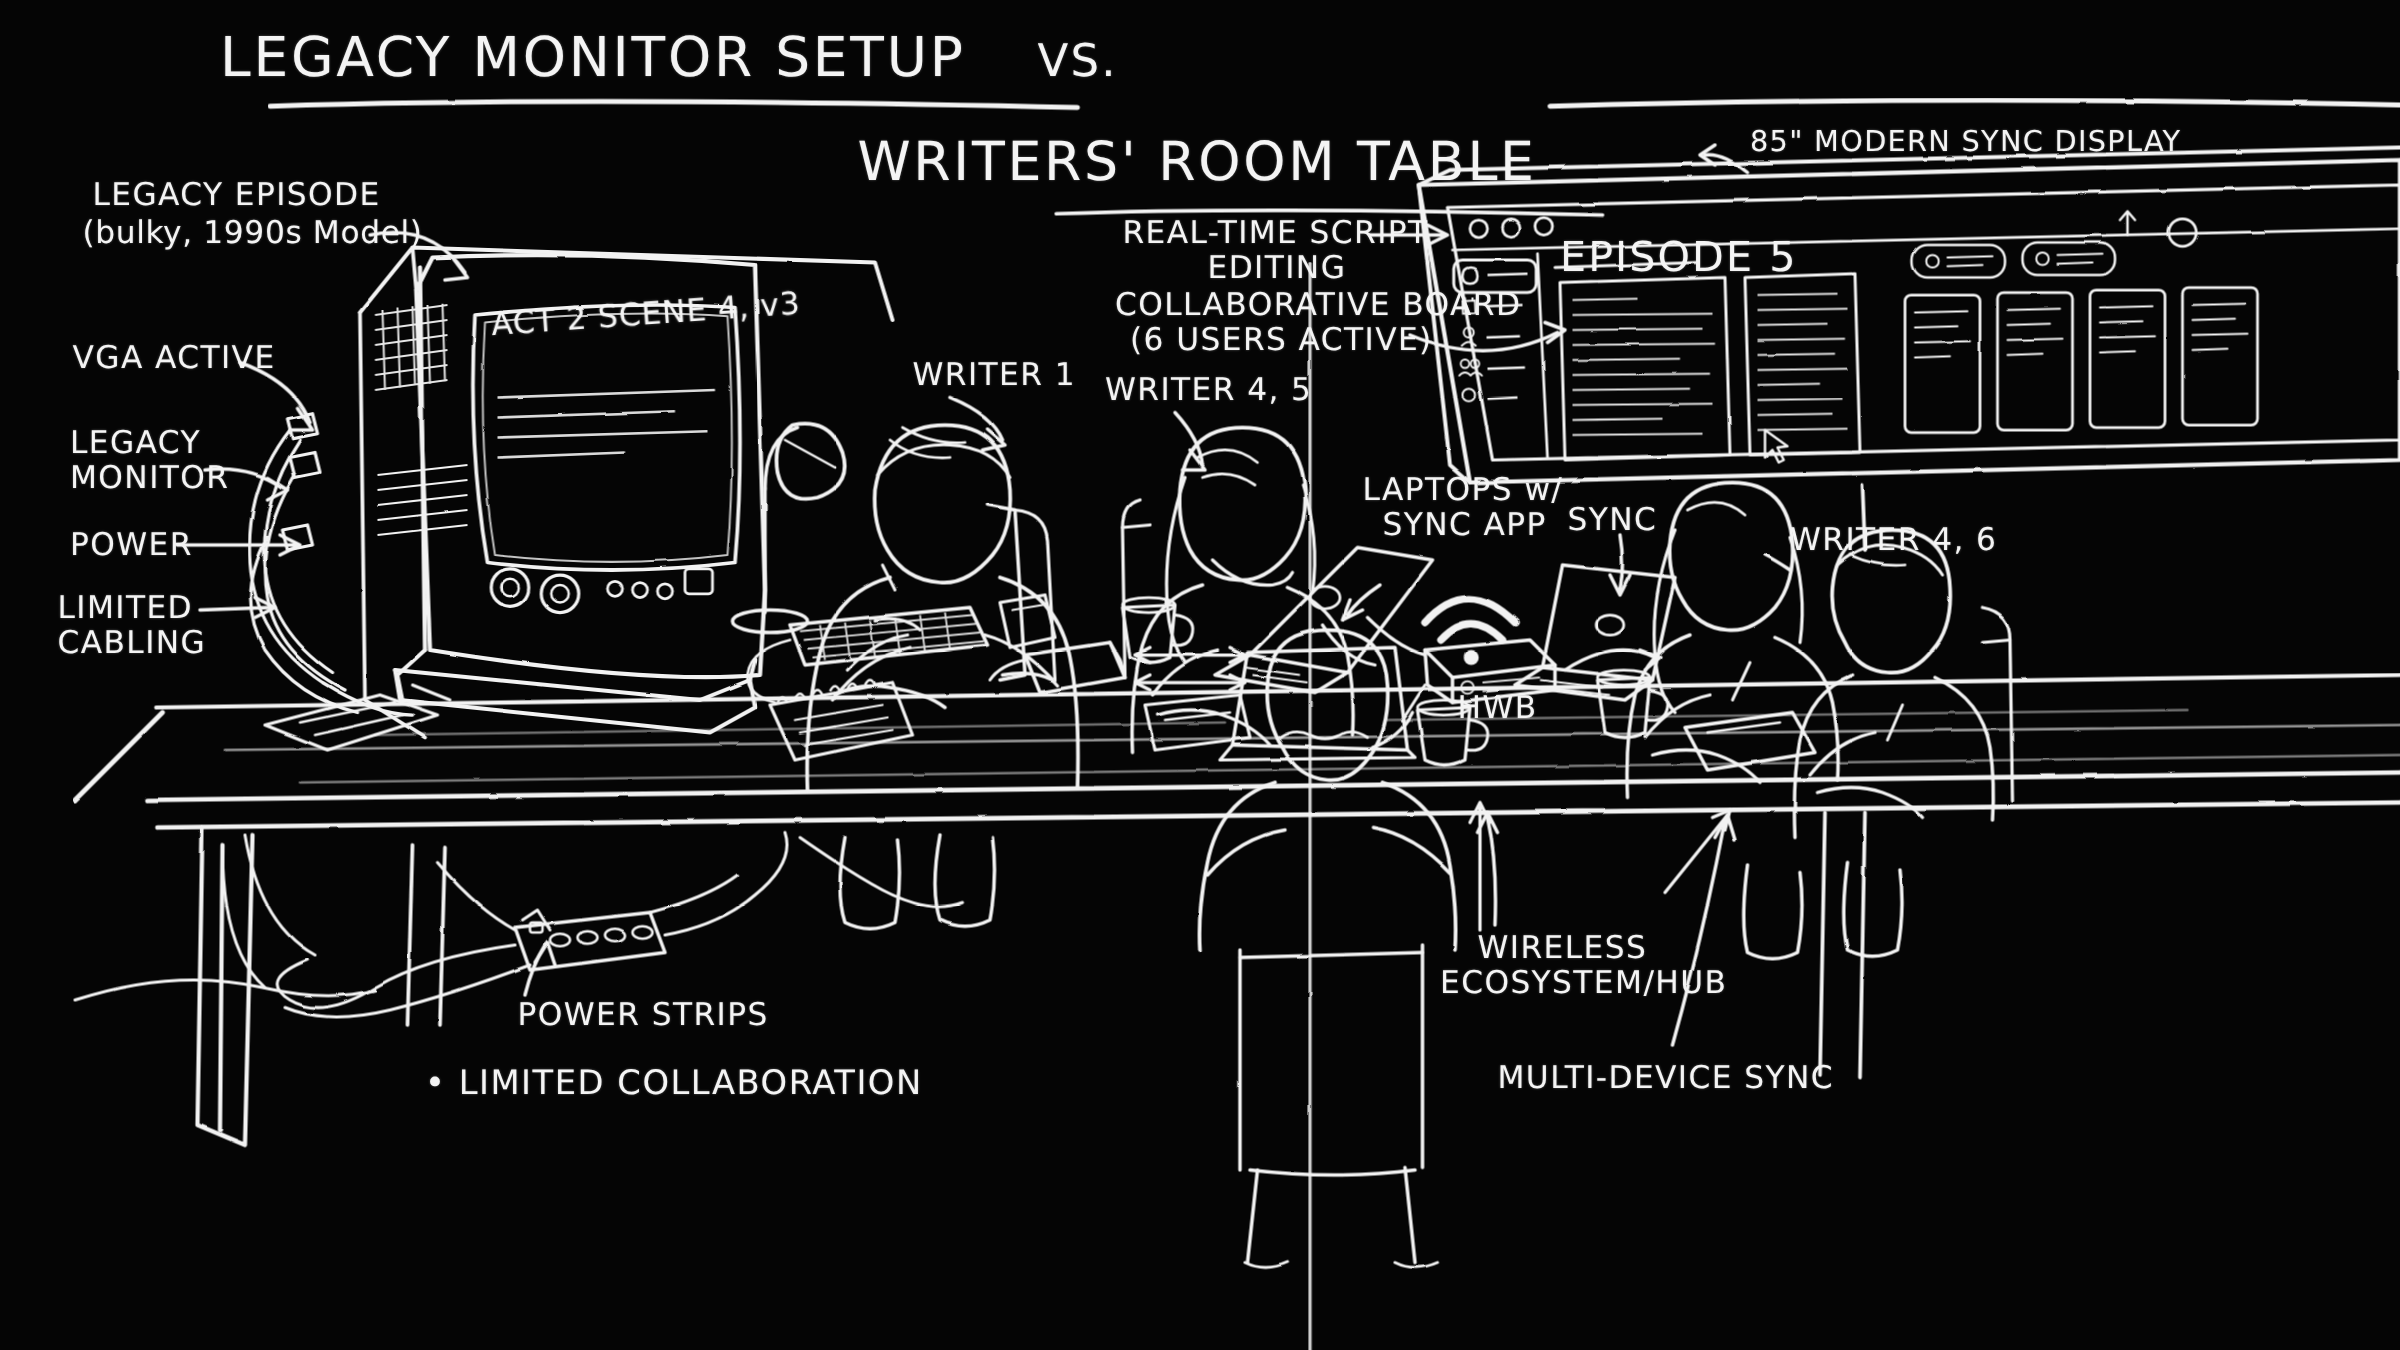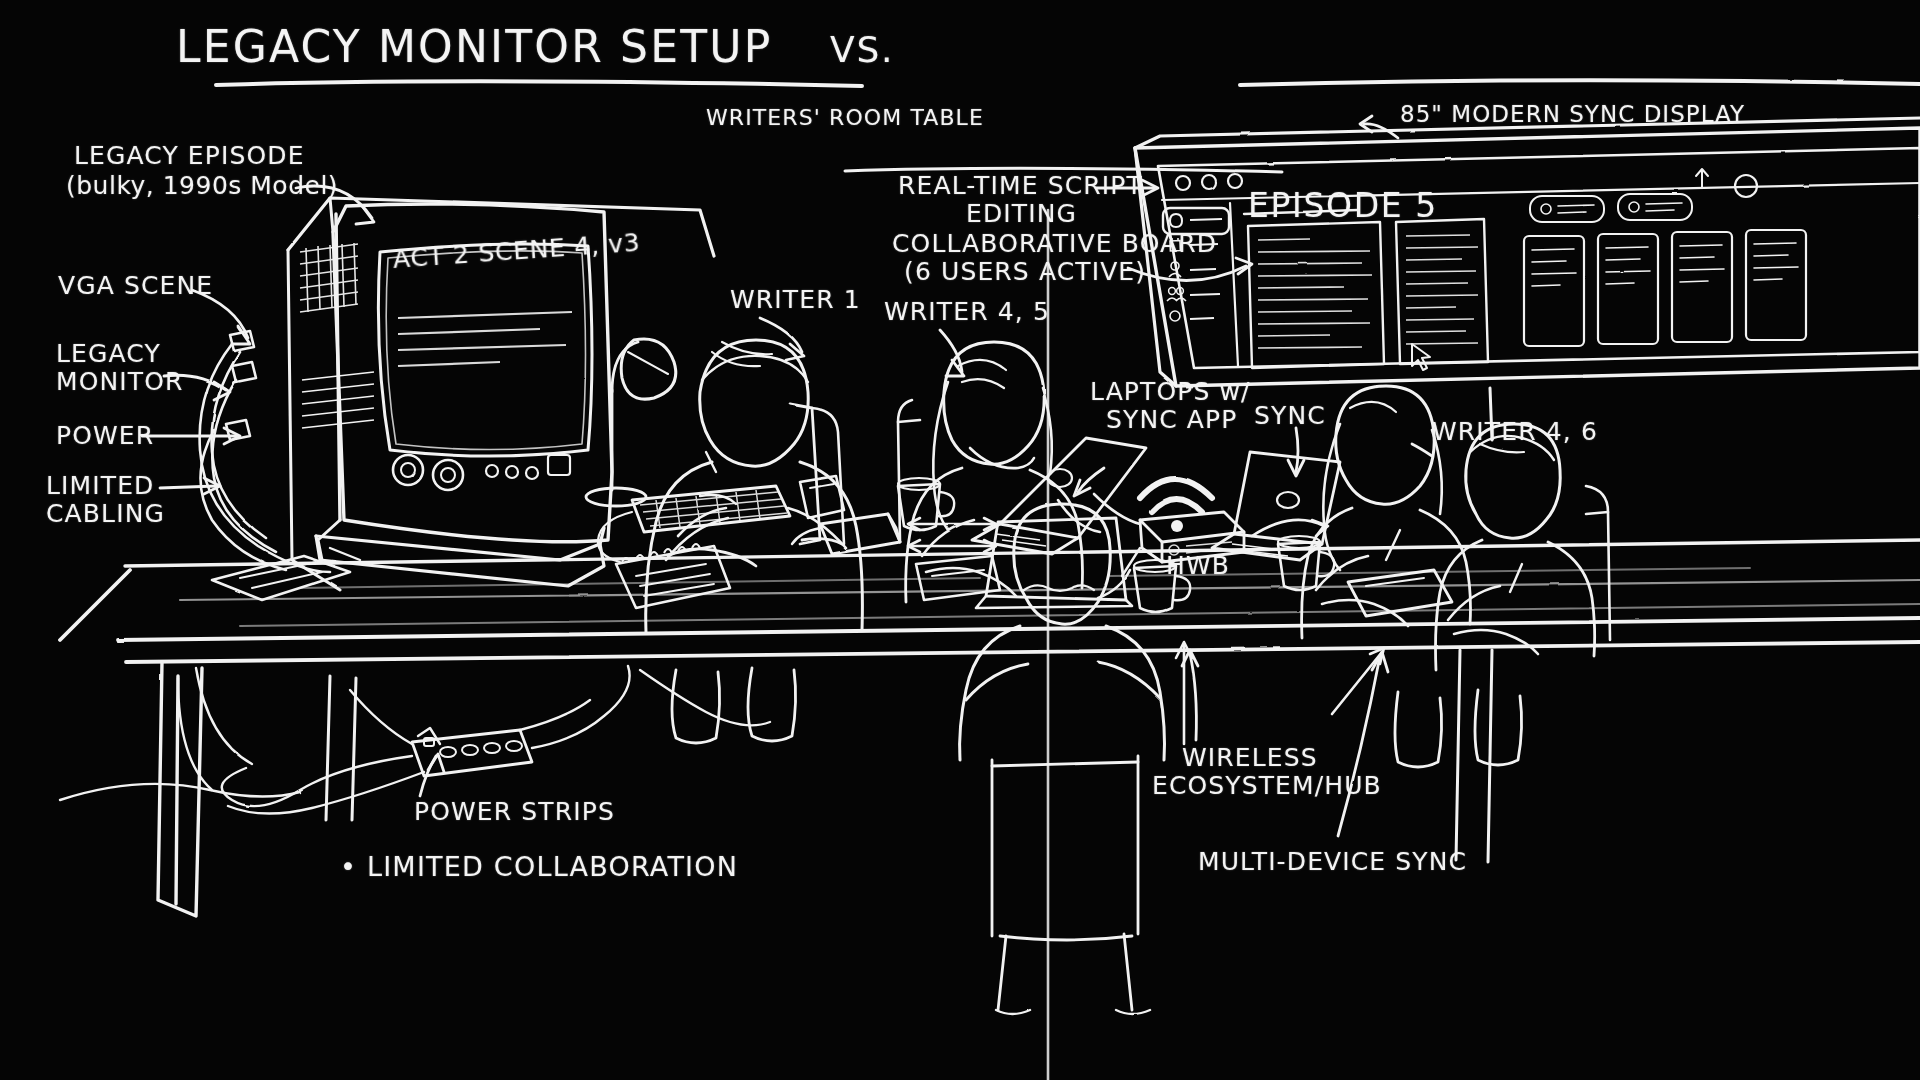--- a/index.html
+++ b/index.html
@@ -3,21 +3,21 @@
 <meta charset="utf-8">
 <style>
   html,body{margin:0;padding:0;background:#000;}
   body{width:1920px;height:1080px;overflow:hidden;font-family:"DejaVu Sans",sans-serif;}
   #stage{position:relative;width:1920px;height:1080px;background:#050505;overflow:hidden;}
   svg{position:absolute;left:0;top:0;}
   .chalk{fill:none;stroke:#f2f2f2;stroke-linecap:round;stroke-linejoin:round;}
   .t{position:absolute;color:#f4f4f4;font-family:"DejaVu Sans",sans-serif;
      letter-spacing:.04em;white-space:pre;line-height:1.12;text-shadow:0 0 2px rgba(255,255,255,.35);}
   .title{font-size:44px;letter-spacing:.05em;font-weight:400;}
-  .subtitle{font-size:22px;letter-spacing:.05em;margin-left:20px;}
+  .subtitle{font-size:43px;letter-spacing:.05em;}
   .lbl{font-size:25px;letter-spacing:.045em;}
   .lbl.sm{font-size:23px;}
   .mixed{font-size:25px;letter-spacing:.02em;}
   .scr{font-size:23px;letter-spacing:.03em;}
   .bul{font-size:27px;letter-spacing:.045em;}
 </style>
 </head>
 <body>
 
 <div id="stage">
@@ -473,21 +473,21 @@
   </g>
 </svg>
 
 <div class="t title" style="left:176px;top:22px;">LEGACY MONITOR SETUP</div>
 <div class="t title" style="left:830px;top:30px;font-size:36px;">VS.</div>
 <div class="t subtitle" style="left:686px;top:106px;">WRITERS' ROOM TABLE</div>
 
 <div class="t lbl" style="left:74px;top:142px;">LEGACY EPISODE</div>
 <div class="t mixed" style="left:66px;top:172px;">(bulky, 1990s Model)</div>
 
-<div class="t lbl" style="left:58px;top:272px;">VGA SCENE</div>
+<div class="t lbl" style="left:58px;top:272px;">VGA ACTIVE</div>
 
 <div class="t lbl" style="left:56px;top:340px;">LEGACY</div>
 <div class="t lbl" style="left:56px;top:368px;">MONITOR</div>
 
 <div class="t lbl" style="left:56px;top:422px;">POWER</div>
 
 <div class="t lbl" style="left:46px;top:472px;">LIMITED</div>
 <div class="t lbl" style="left:46px;top:500px;">CABLING</div>
 
 <div class="t lbl" style="left:414px;top:798px;">POWER STRIPS</div>

